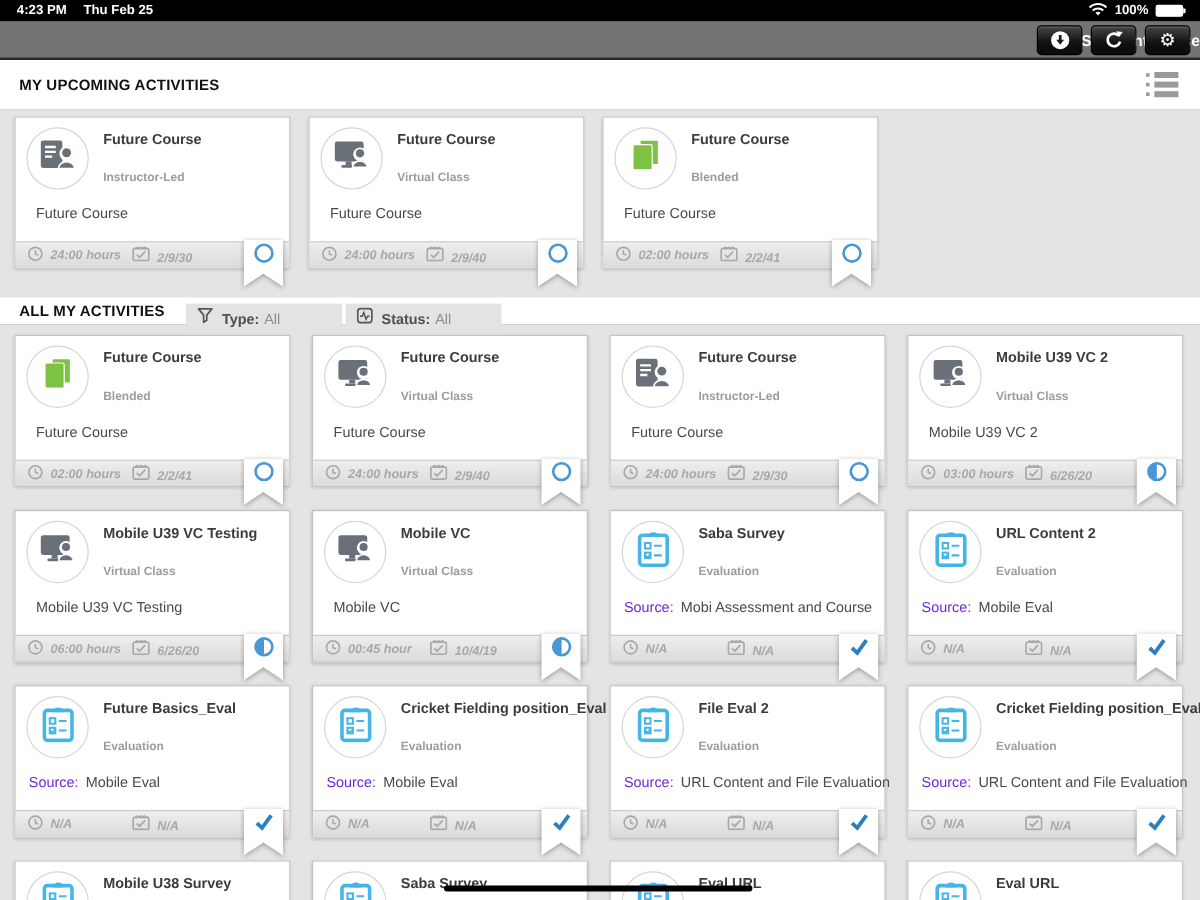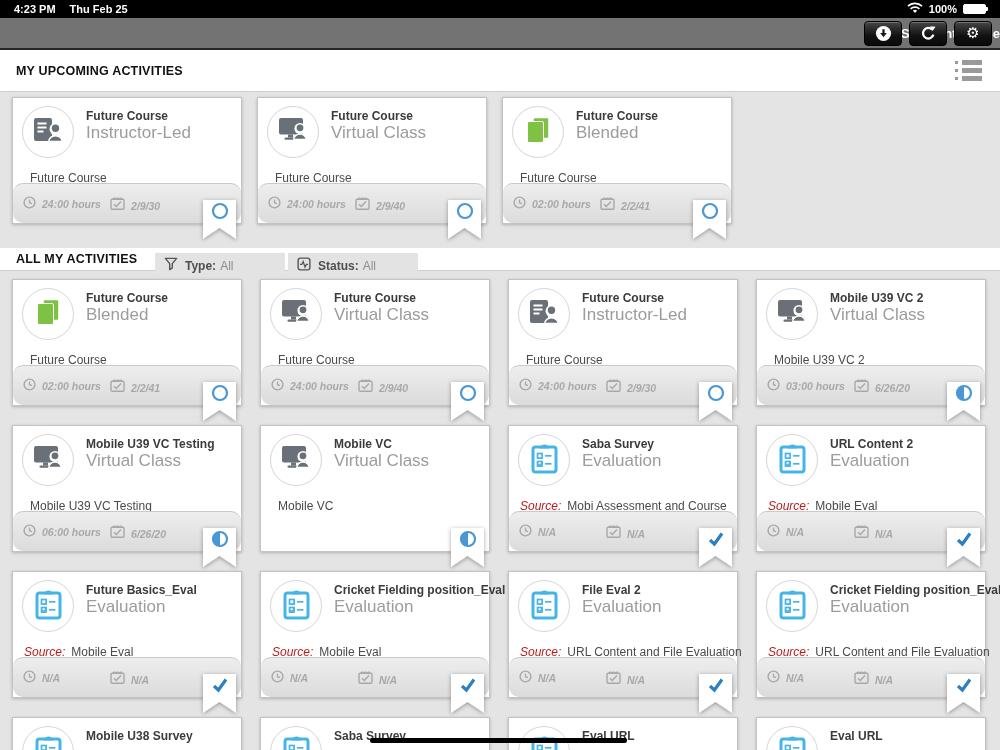--- a/index.html
+++ b/index.html
@@ -70,28 +70,28 @@
     cursor:pointer;
   }
   .card-head { display:flex; padding:8px 9px 0 9px; }
   .avatar {
     width:52px; height:52px; border-radius:50%; border:1px solid #d6d6d6;
     display:flex; align-items:center; justify-content:center;
     flex:0 0 auto; background:#fff;
   }
   .head-text { margin-left:12px; padding-top:3px; min-width:0; }
   .card-title { font-size:12px; font-weight:bold; color:#3b3b3b; white-space:nowrap; }
-  .card-subtitle { font-size:17px; color:#9c9c9c; margin-top:0; white-space:nowrap; }
+  .card-subtitle { font-size:10px; color:#9c9c9c; margin-top:20px; white-space:nowrap;font-weight:bold; }
   .body-row { position:absolute; left:11px; top:73px; font-size:12px; color:#4a4a4a; display:flex; gap:6px; white-space:nowrap; }
-  .source-label { color:#b91c1c;font-style:italic; }
+  .source-label { color:#6d28d9; }
   .card-footer {
-    position:absolute; left:0; right:0; bottom:0; height:40px;
+    position:absolute; left:0; right:0; bottom:0; height:22px;
     background:linear-gradient(#eee,#dbdbdb); border-top:1px solid #c9c9c9;
     display:flex; align-items:center; padding:0 10px;
-    font-size:10.5px; font-style:italic; font-weight:bold; color:#a8a8a8;border-radius:10px;
+    font-size:10.5px; font-style:italic; font-weight:bold; color:#a8a8a8;
   }
   .dur-group { display:flex; align-items:center; gap:6px; }
   .cal-group { position:absolute; left:97px; display:flex; align-items:flex-end; gap:6px; }
   .ribbon { position:absolute; right:5px; bottom:-16px; width:33px; height:39px; filter:drop-shadow(0 1px 2px rgba(0,0,0,.35)); }
   .ribbon-shape { width:100%; height:100%; background:#fff; clip-path:polygon(0 0,100% 0,100% 100%,50% 72%,0 100%); }
   .status-slot { position:absolute; right:5px; bottom:2px; width:33px; height:21px; display:flex; align-items:center; justify-content:center; }
   
   .strike-line { position:absolute; left:370px; top:738px; width:257px; height:5px; background:#000; border-radius:3px; z-index:50; }
 </style>
 </head>
@@ -593,20 +593,41 @@
       </div>
       <div class="head-text">
         <div class="card-title">Mobile VC</div>
         <div class="card-subtitle">Virtual Class</div>
       </div>
     </div>
     <div class="body-row">
       <span class="source-label"></span>
       <span class="body-text">Mobile VC</span>
     </div>
+    <div class="card-footer">
+      <div class="dur-group">
+        <span>
+          <svg width="13" height="13" viewBox="0 0 13 13">
+              <circle cx="6.5" cy="6.5" r="5.4" stroke="#a8a8a8" stroke-width="1.4" fill="none"></circle>
+              <path d="M6.5 3.4 V6.7 L8.9 7.6" stroke="#a8a8a8" stroke-width="1.3" fill="none"></path>
+            </svg>
+        </span>
+        <span>00:45 hour</span>
+      </div>
+      <div class="cal-group">
+        <span>
+          <svg width="15" height="14" viewBox="0 0 15 14">
+            <path d="M3 3 a1.4 1.7 0 0 1 2.6 0 M6.2 3 a1.4 1.7 0 0 1 2.6 0 M9.4 3 a1.4 1.7 0 0 1 2.6 0" stroke="#a8a8a8" stroke-width="1.1" fill="none"></path>
+            <rect x="1" y="3.2" width="13" height="10" rx="1.2" stroke="#a8a8a8" stroke-width="1.4" fill="none"></rect>
+            <polyline points="4,8.3 6.3,10.5 11,5.6" stroke="#a8a8a8" stroke-width="1.4" fill="none"></polyline>
+          </svg>
+        </span>
+        <span>10/4/19</span>
+      </div>
+    </div>
     <div class="ribbon">
         <div class="ribbon-shape"></div>
       </div>
     <div class="status-slot">
         <svg width="18" height="18" viewBox="0 0 18 18">
           <circle cx="9" cy="9" r="7" fill="#fff" stroke="#4a97d6" stroke-width="2.2"></circle>
           <path d="M9 2 A7 7 0 0 0 9 16 Z" fill="#4a97d6"></path>
         </svg>
       </div>
   </div>

